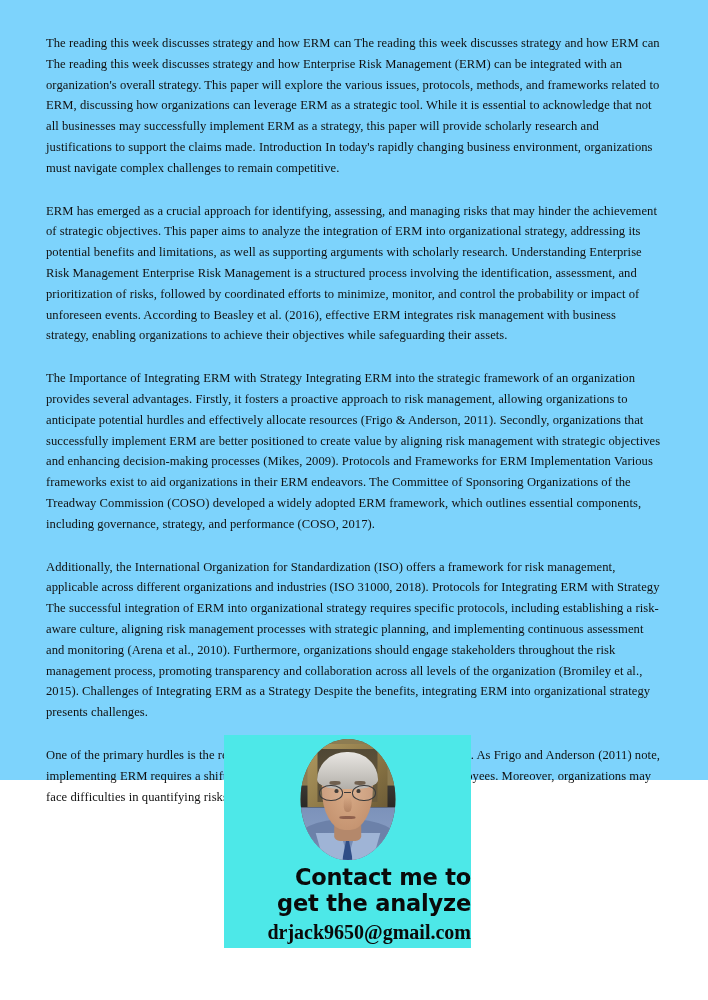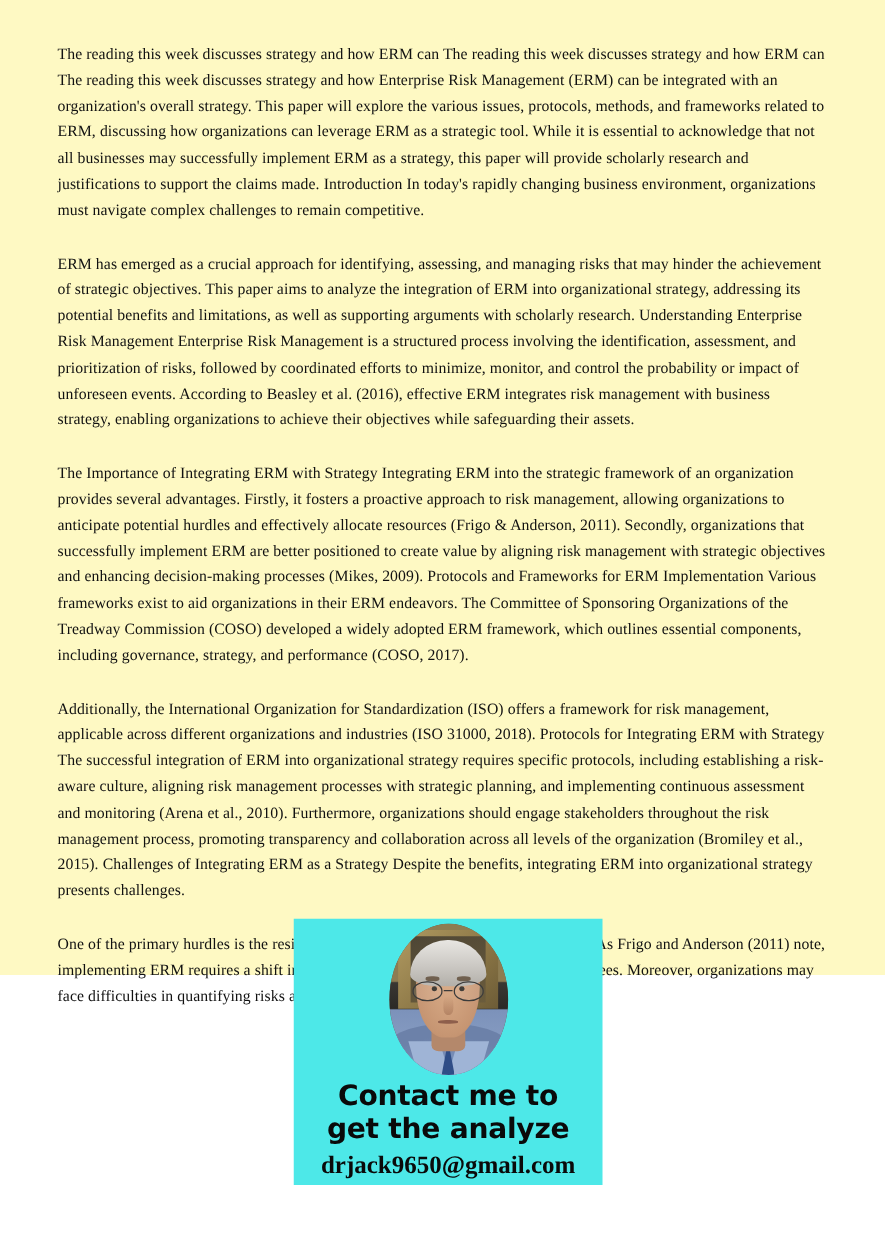--- a/index.html
+++ b/index.html
@@ -17,21 +17,21 @@
     color: #000000;
     -webkit-font-smoothing: antialiased;
   }
 
   
   #page {
     position: absolute;
     left: 0; top: 0;
     width: 708px;
     height: 780px;
-    background: #fef9c3;
+    background: #7dd3fc;
   }
 
   .doc-body {
     position: absolute;
     left: 46px;
     top: 33px;
     width: 615px;
   }
 
   .para {
@@ -40,27 +40,27 @@
     line-height: 20.8px;
     text-align: left;
     color: #111111;
     letter-spacing: 0.005em;
   }
   .para:last-child { margin-bottom: 0; }
 
   
   #contact-overlay {
     position: absolute;
-    left: 235px;
+    left: 224px;
     top: 735px;
     width: 247px;
     height: 213px;
     background: #4DE8E8;
     z-index: 20;
-    text-align: center;
+    text-align: right;
     overflow: hidden;
   }
 
   .overlay-photo-wrap {
     position: absolute;
     left: 50%;
     transform: translateX(-50%);
     top: 4px;
     width: 95px;
     height: 121px;

